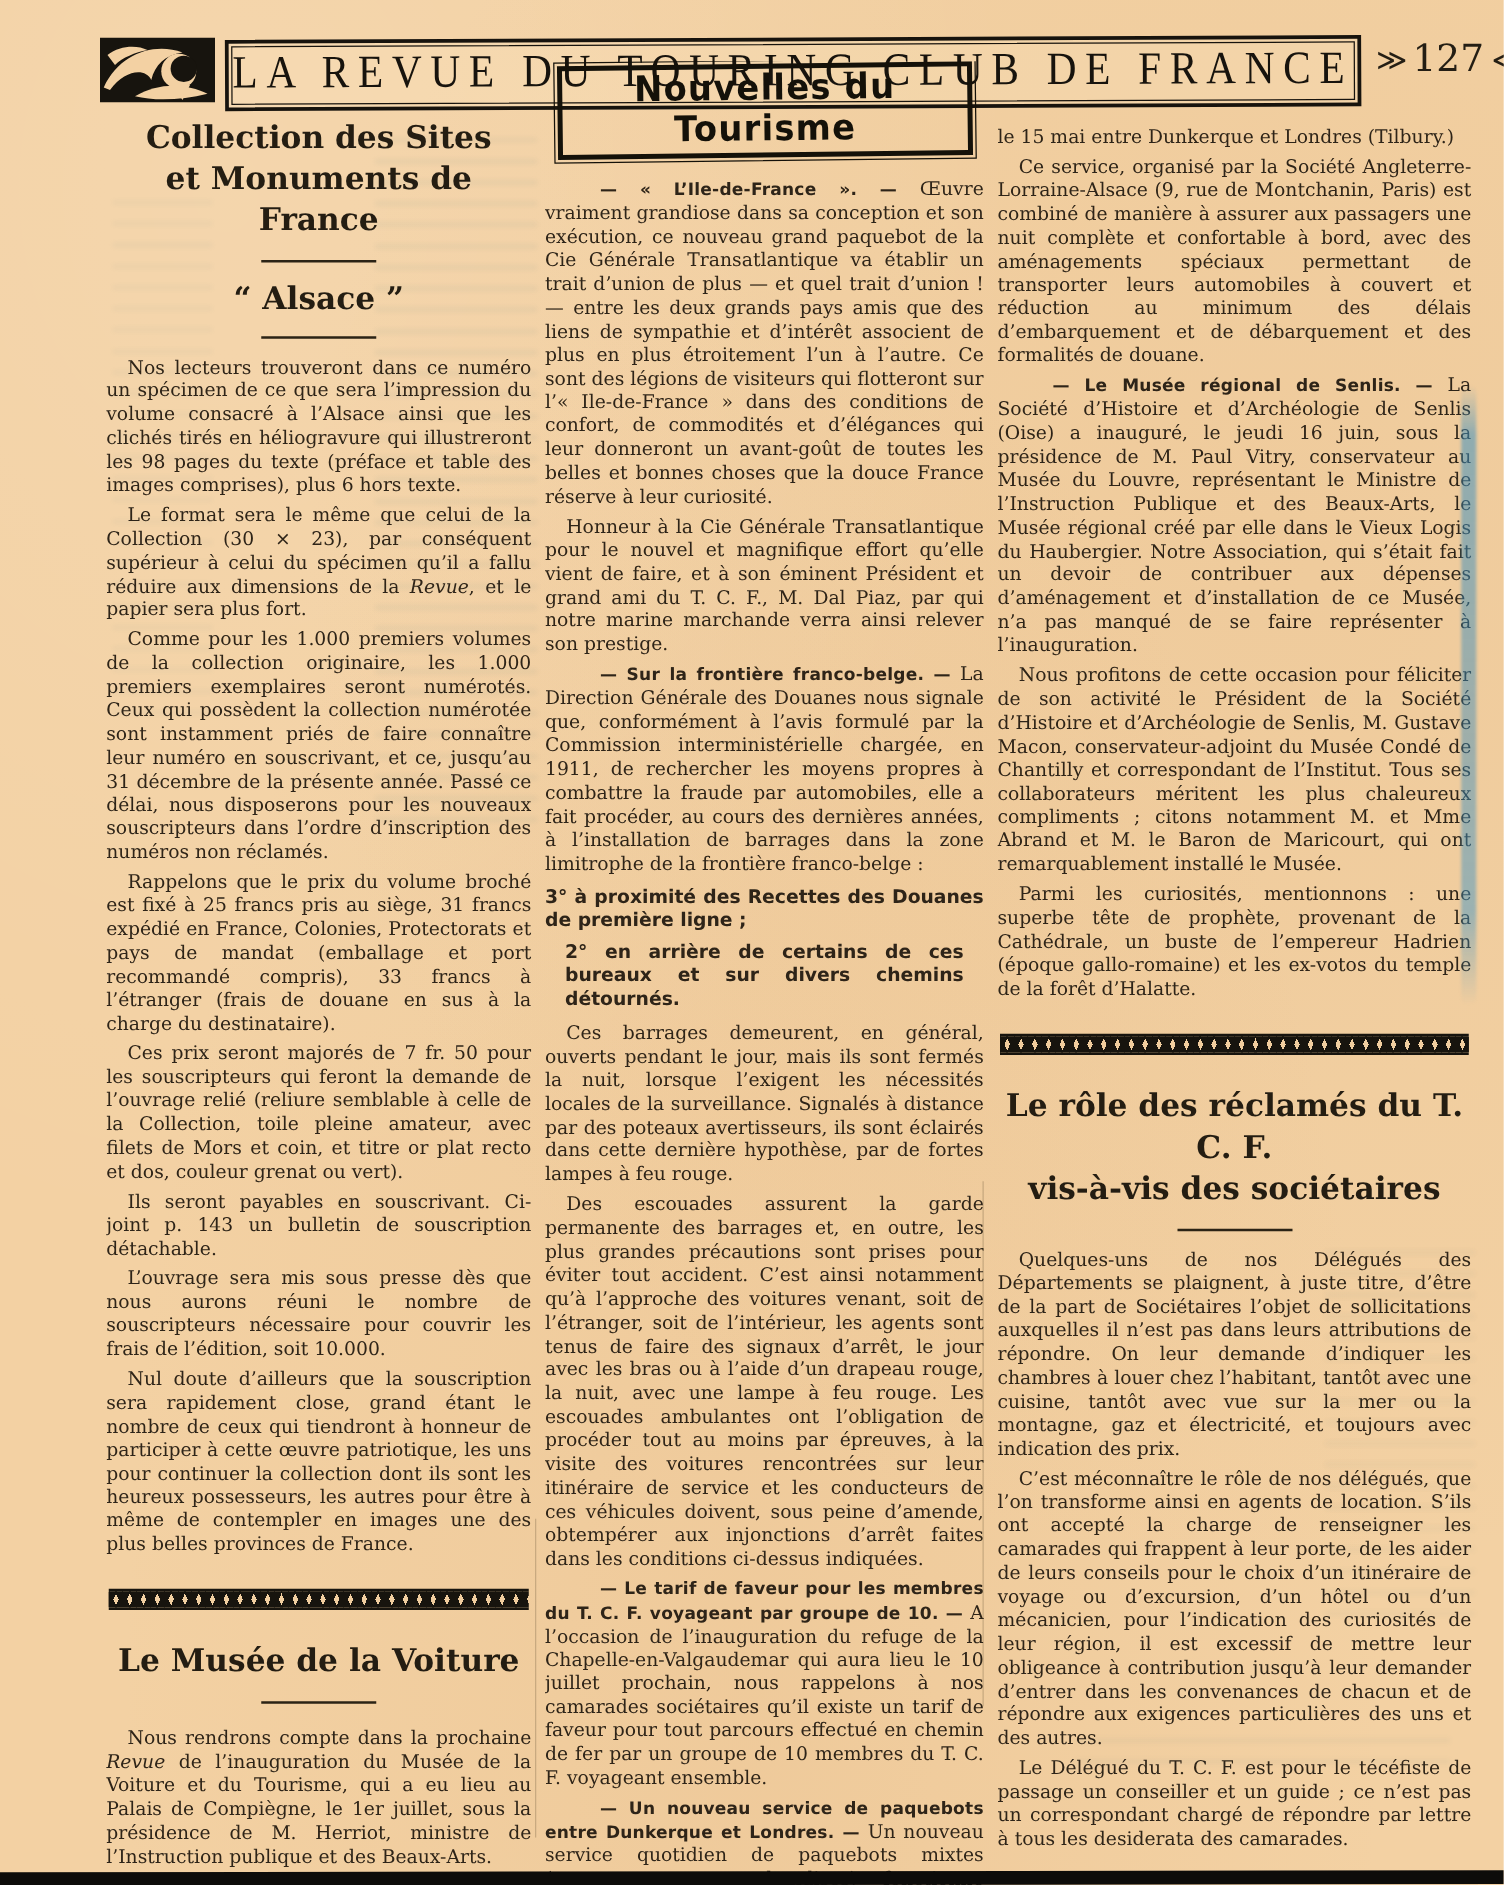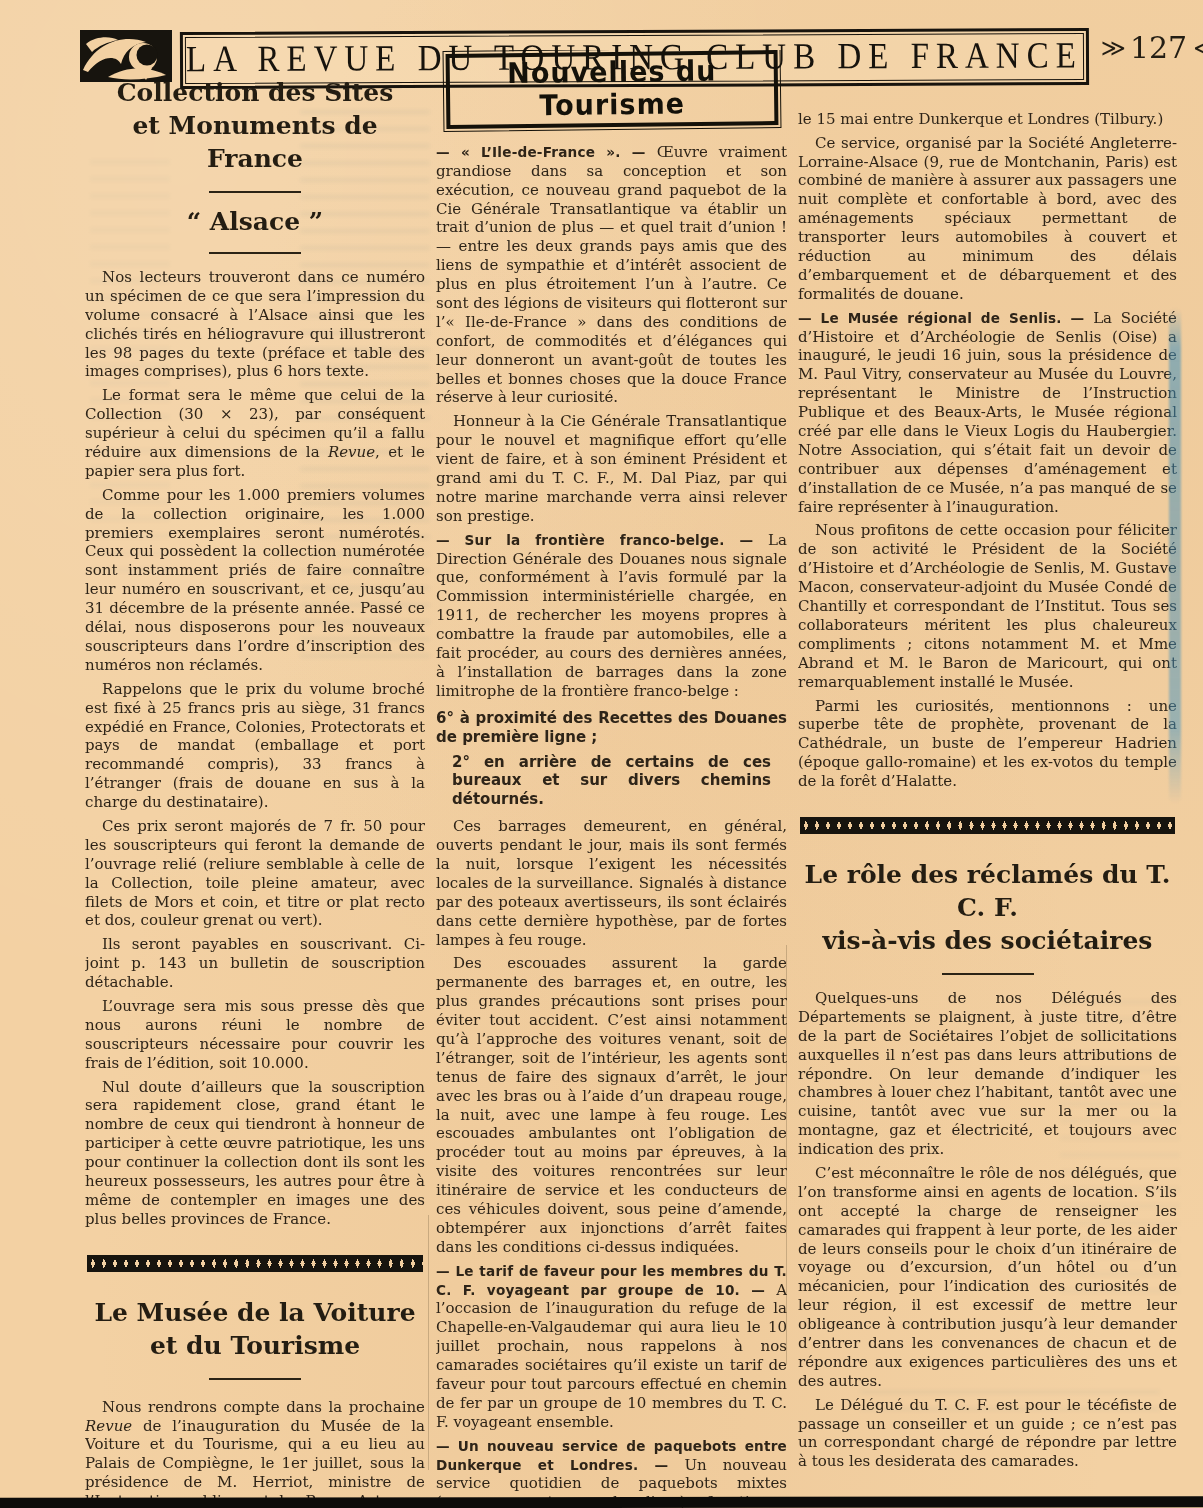--- a/index.html
+++ b/index.html
@@ -72,21 +72,21 @@
     width:92px;border:none;border-top:2px solid #2b2315;
     margin:16px auto 14px;
   }
   p.body{
     font-size:15px;line-height:1.26;text-align:justify;
     margin:0 0 5px;text-indent:17px;
   }
   p.noind{text-indent:0;}
   .lead{
     font-family:"DejaVu Sans", sans-serif;
-    font-weight:bold;font-size:13.6px;letter-spacing:.2px;
+    font-weight:bold;font-size:13.6px;letter-spacing:.2px;margin-left:44px;
   }
   .numitem{
     font-family:"DejaVu Sans", sans-serif;
     font-weight:bold;font-size:13.6px;line-height:1.3;
   }
   .newsbox{
     display:block;margin:2px auto 16px;width:316px;
     border:4px solid #141109;
     outline:1px solid #141109;outline-offset:2px;
     text-align:center;
@@ -170,34 +170,33 @@
       <p class="body"><span>Le format sera le même que celui de la Collection (30 × 23), par conséquent supérieur à celui du spécimen qu’il a fallu réduire aux dimensions de la </span><i>Revue</i><span>, et le papier sera plus fort.</span></p>
       <p class="body">Comme pour les 1.000 premiers volumes de la collection originaire, les 1.000 premiers exemplaires seront numérotés. Ceux qui possèdent la collection numérotée sont instamment priés de faire connaître leur numéro en souscrivant, et ce, jusqu’au 31 décembre de la présente année. Passé ce délai, nous disposerons pour les nouveaux souscripteurs dans l’ordre d’inscription des numéros non réclamés.</p>
       <p class="body">Rappelons que le prix du volume broché est fixé à 25 francs pris au siège, 31 francs expédié en France, Colonies, Protectorats et pays de mandat (emballage et port recommandé compris), 33 francs à l’étranger (frais de douane en sus à la charge du destinataire).</p>
       <p class="body">Ces prix seront majorés de 7 fr. 50 pour les souscripteurs qui feront la demande de l’ouvrage relié (reliure semblable à celle de la Collection, toile pleine amateur, avec filets de Mors et coin, et titre or plat recto et dos, couleur grenat ou vert).</p>
       <p class="body">Ils seront payables en souscrivant. Ci-joint p. 143 un bulletin de souscription détachable.</p>
       <p class="body">L’ouvrage sera mis sous presse dès que nous aurons réuni le nombre de souscripteurs nécessaire pour couvrir les frais de l’édition, soit 10.000.</p>
       <p class="body">Nul doute d’ailleurs que la souscription sera rapidement close, grand étant le nombre de ceux qui tiendront à honneur de participer à cette œuvre patriotique, les uns pour continuer la collection dont ils sont les heureux possesseurs, les autres pour être à même de contempler en images une des plus belles provinces de France.</p>
       <div class="braid"></div>
       <h2 class="sec">
         <div>Le Musée de la Voiture</div>
-        <div>et du Tourisme</div>
       </h2>
       <hr class="short">
       <p class="body" style="margin-top:18px;"><span>Nous rendrons compte dans la prochaine </span><i>Revue</i><span> de l’inauguration du Musée de la Voiture et du Tourisme, qui a eu lieu au Palais de Compiègne, le 1er juillet, sous la présidence de M. Herriot, ministre de l’Instruction publique et des Beaux-Arts.</span></p>
     </div>
 
     <div class="col col2">
       <div class="newsbox">
         <span>Nouvelles du Tourisme</span>
       </div>
       <p class="body noind"><span class="lead">— « L’Ile-de-France ». — </span><span>Œuvre vraiment grandiose dans sa conception et son exécution, ce nouveau grand paquebot de la Cie Générale Transatlantique va établir un trait d’union de plus — et quel trait d’union ! — entre les deux grands pays amis que des liens de sympathie et d’intérêt associent de plus en plus étroitement l’un à l’autre. Ce sont des légions de visiteurs qui flotteront sur l’« Ile-de-France » dans des conditions de confort, de commodités et d’élégances qui leur donneront un avant-goût de toutes les belles et bonnes choses que la douce France réserve à leur curiosité.</span></p>
       <p class="body">Honneur à la Cie Générale Transatlantique pour le nouvel et magnifique effort qu’elle vient de faire, et à son éminent Président et grand ami du T. C. F., M. Dal Piaz, par qui notre marine marchande verra ainsi relever son prestige.</p>
       <p class="body noind"><span class="lead">— Sur la frontière franco-belge. — </span><span>La Direction Générale des Douanes nous signale que, conformément à l’avis formulé par la Commission interministérielle chargée, en 1911, de rechercher les moyens propres à combattre la fraude par automobiles, elle a fait procéder, au cours des dernières années, à l’installation de barrages dans la zone limitrophe de la frontière franco-belge :</span></p>
-      <p class="body noind numitem" style="margin:8px 0 6px;">6° à proximité des Recettes des Douanes de première ligne ;</p>
+      <p class="body noind numitem" style="margin:8px 0 6px;">3° à proximité des Recettes des Douanes de première ligne ;</p>
       <p class="body noind numitem" style="margin:0 16px 8px;">2° en arrière de certains de ces bureaux et sur divers chemins détournés.</p>
       <p class="body">Ces barrages demeurent, en général, ouverts pendant le jour, mais ils sont fermés la nuit, lorsque l’exigent les nécessités locales de la surveillance. Signalés à distance par des poteaux avertisseurs, ils sont éclairés dans cette dernière hypothèse, par de fortes lampes à feu rouge.</p>
       <p class="body">Des escouades assurent la garde permanente des barrages et, en outre, les plus grandes précautions sont prises pour éviter tout accident. C’est ainsi notamment qu’à l’approche des voitures venant, soit de l’étranger, soit de l’intérieur, les agents sont tenus de faire des signaux d’arrêt, le jour avec les bras ou à l’aide d’un drapeau rouge, la nuit, avec une lampe à feu rouge. Les escouades ambulantes ont l’obligation de procéder tout au moins par épreuves, à la visite des voitures rencontrées sur leur itinéraire de service et les conducteurs de ces véhicules doivent, sous peine d’amende, obtempérer aux injonctions d’arrêt faites dans les conditions ci-dessus indiquées.</p>
       <p class="body noind"><span class="lead">— Le tarif de faveur pour les membres du T. C. F. voyageant par groupe de 10. — </span><span>A l’occasion de l’inauguration du refuge de la Chapelle-en-Valgaudemar qui aura lieu le 10 juillet prochain, nous rappelons à nos camarades sociétaires qu’il existe un tarif de faveur pour tout parcours effectué en chemin de fer par un groupe de 10 membres du T. C. F. voyageant ensemble.</span></p>
       <p class="body noind"><span class="lead">— Un nouveau service de paquebots entre Dunkerque et Londres. — </span><span>Un nouveau service quotidien de paquebots mixtes (passagers et marchandises) fonctionne depuis</span></p>
     </div>
 
     <div class="col col3">
       <p class="body noind">le 15 mai entre Dunkerque et Londres (Tilbury.)</p>
       <p class="body">Ce service, organisé par la Société Angleterre-Lorraine-Alsace (9, rue de Montchanin, Paris) est combiné de manière à assurer aux passagers une nuit complète et confortable à bord, avec des aménagements spéciaux permettant de transporter leurs automobiles à couvert et réduction au minimum des délais d’embarquement et de débarquement et des formalités de douane.</p>

